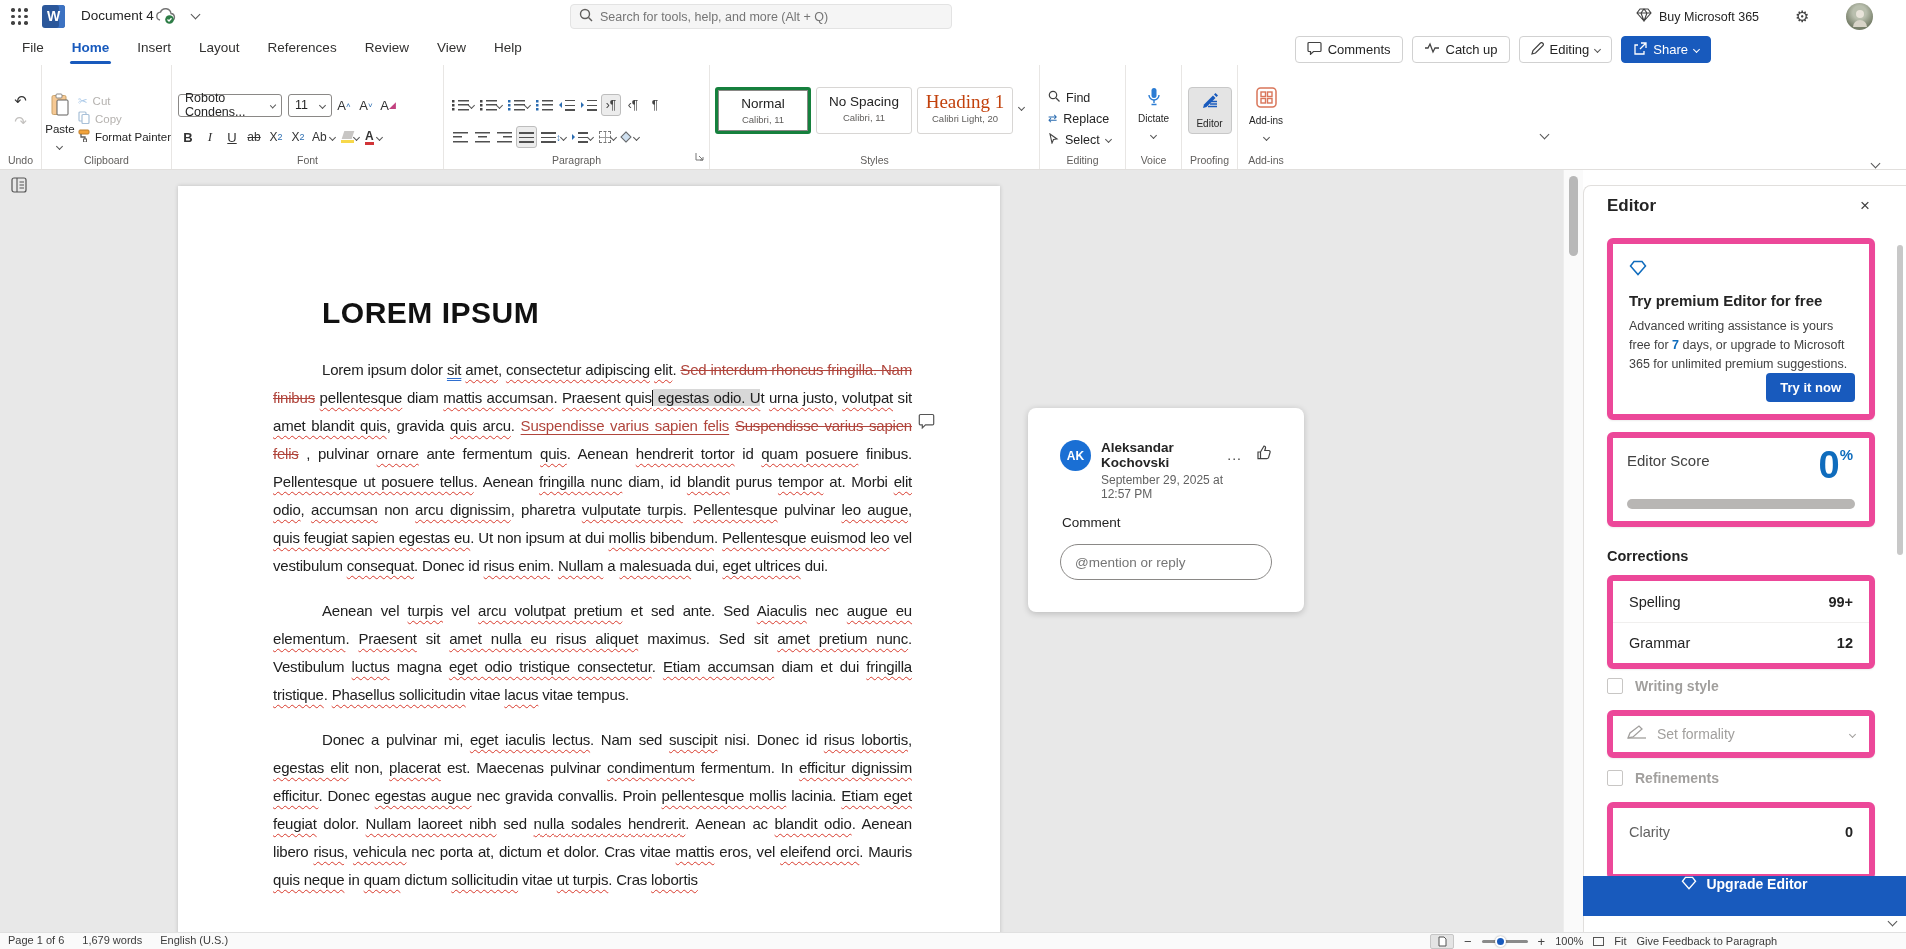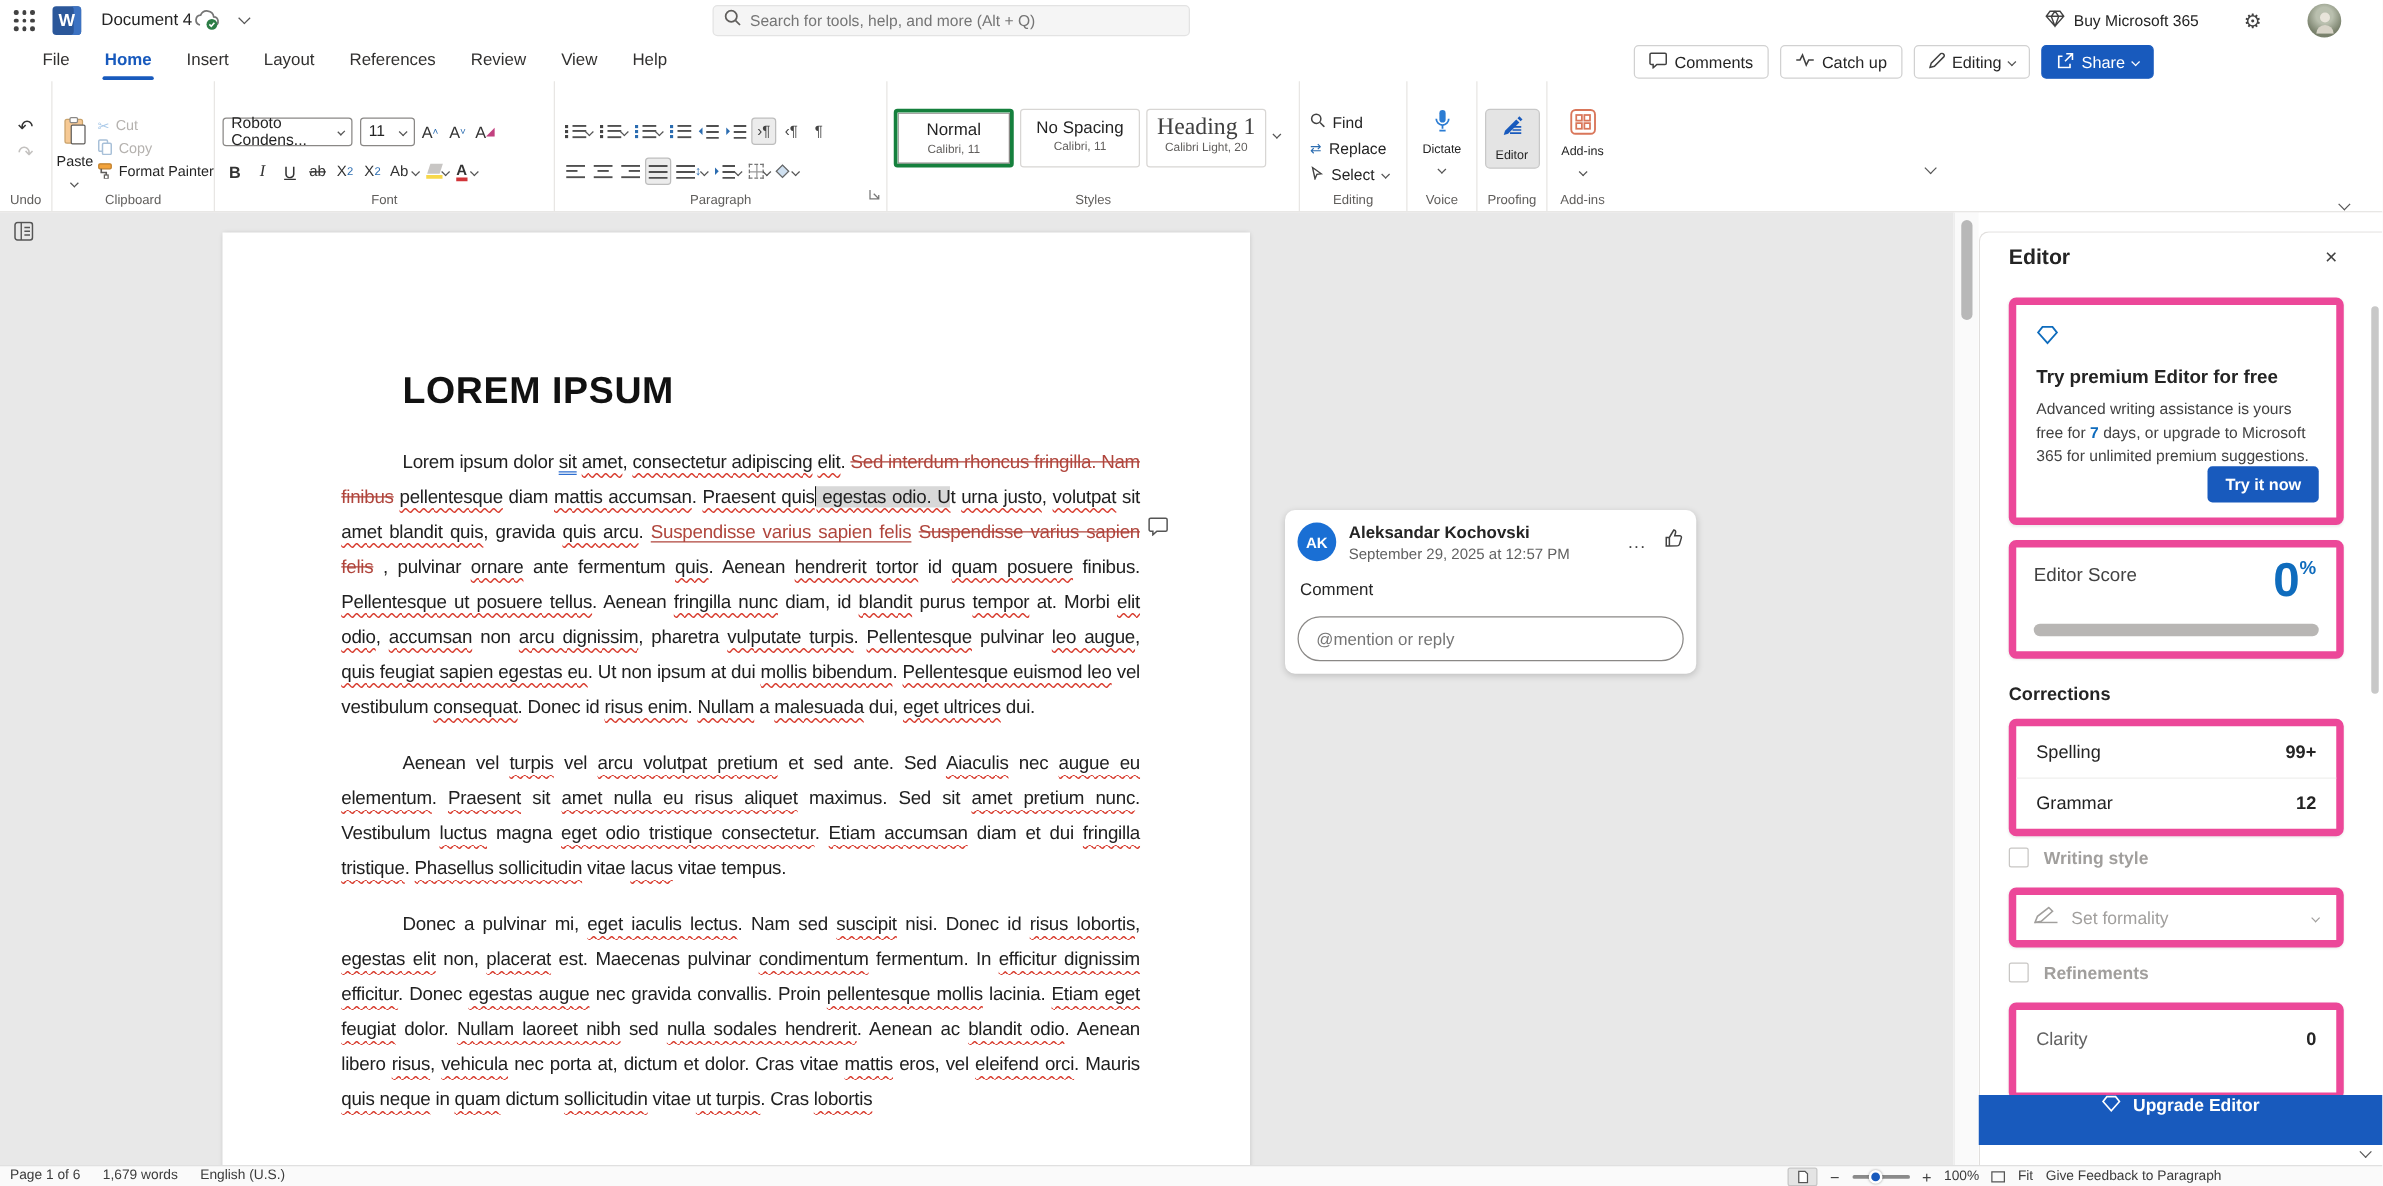--- a/index.html
+++ b/index.html
@@ -20,21 +20,21 @@
   .cloud-ic { position:absolute; left:155px; top:7px; }
   .title-chev { position:absolute; left:192px; top:11px; }
   .searchbox { position:absolute; left:570px; top:4px; width:382px; height:25px; background:#f5f5f5; border:1px solid #e3e3e3; border-radius:4px; display:flex; align-items:center; padding:0 8px; gap:7px; }
   .searchbox input { border:none; outline:none; background:transparent; font-size:12.5px; color:#701a75; width:100%; font-family:"Liberation Sans",sans-serif; }
   .buy365 { position:absolute; left:1636px; top:8px; display:flex; align-items:center; gap:7px; font-size:12.5px; color:#242424; }
   .gear { position:absolute; left:1795px; top:7px; font-size:16px; color:#424242; }
   .avatar { position:absolute; left:1846px; top:3px; width:27px; height:27px; border-radius:50%; background:radial-gradient(circle at 50% 35%, #b9bfae 0 30%, #78806b 70%); overflow:hidden; }
   .avatar svg { display:block; margin:6px auto 0; }
 
   
-  .menubar { position:absolute; left:0; top:33px; width:1745px; height:32px; background:#fff;margin-left:12px; }
+  .menubar { position:absolute; left:0; top:33px; width:1745px; height:32px; background:#fff; }
   .tabs { position:absolute; left:8px; top:0; height:32px; display:flex; align-items:center; }
   .tab { padding:0 14px; font-size:13.5px; color:#323130; height:32px; line-height:30px; position:relative; cursor:pointer; }
   .tab.active { font-weight:bold; color:#185abd; }
   .tab.active::after { content:""; position:absolute; left:12px; right:12px; bottom:1px; height:2.6px; background:#185abd; border-radius:2px; }
   .mb-right { position:absolute; right:34px; top:3px; display:flex; gap:9px; }
   .mb-btn { height:27px; border:1px solid #d1d1d1; border-radius:4px; background:#fff; display:flex; align-items:center; gap:6px; padding:0 11px; font-size:13px; color:#242424; cursor:pointer; }
   .mb-btn.primary { background:#185abd; border-color:#185abd; color:#fff; }
 
   
   .ribbon { position:absolute; left:0; top:65px; width:1906px; height:105px; background:#fff; border-bottom:1px solid #e1dfdd; }
@@ -94,21 +94,21 @@
   .ind.in::before { border-left-color:#2b6cb0; }
   .ind.out::before { border-right-color:#2b6cb0; left:-3px; }
   .brd { width:12px; height:12px; border:1px dashed #777; background:linear-gradient(#999 0 0) 50% 0/1px 100% no-repeat,linear-gradient(#999 0 0) 0 50%/100% 1px no-repeat; }
   .shd { width:8px; height:8px; border:1.3px solid #666; transform:rotate(45deg); background:#cfe0f0; }
   .pmark { font-size:12px; color:#444; }
   
   .g-styles { width:330px; display:flex; align-items:flex-start; padding-top:22px !important; }
   .stylecard { width:96px; height:47px; border:1px solid #d8d6d4; border-radius:3px; margin-left:5px; text-align:center; background:#fff; cursor:pointer; padding-top:6px; }
   .stylecard.sel { border:3px solid #15803d; box-shadow:0 0 0 1px #8a8886 inset; }
   .stylecard .nm { font-size:13.5px; color:#242424; }
-  .stylecard .nm.h1 { font-family:"Liberation Serif",serif; font-weight:300; color:#404040; font-size:19px; line-height:16px; }
+  .stylecard .nm.h1 { font-family:"Liberation Serif",serif; font-weight:300; color:#c2410c; font-size:19px; line-height:16px; }
   .stylecard .sb { font-size:9.5px; color:#605e5c; margin-top:3px; }
   .g-styles .gal-chev { margin:18px 0 0 6px; }
   
   .g-edit { width:86px; padding-top:22px !important; }
   .ed-row { display:flex; align-items:center; gap:6px; font-size:12.5px; color:#242424; height:21px; padding-left:8px; cursor:pointer; }
   
   .g-stack { width:56px; text-align:center; padding-top:22px !important; }
   .g-stack .lbl { font-size:10px; color:#242424; margin-top:3px; }
   .editor-btn { margin:0 auto; width:44px; border-radius:4px; background:#e4e4e4; border:1px solid #c8c8c8; padding:3px 0 4px; cursor:pointer; }
   .rb-collapse1 { position:absolute; left:1541px; top:66px; }
@@ -122,21 +122,21 @@
   .doc-h1 { font-size:30px; font-weight:800; color:#111; letter-spacing:.5px; text-indent:49px; margin-bottom:26px; font-stretch:condensed; }
   .doc-p { font-size:15px; line-height:28px; color:#202020; text-align:justify; text-indent:49px; margin-bottom:17px; letter-spacing:-.2px; }
   .run-w { text-decoration:underline wavy #d83b2d; text-decoration-thickness:1px; text-underline-offset:3.5px; }
   .run-g { text-decoration:underline double #2f6fd0; text-decoration-thickness:.8px; text-underline-offset:2.5px; }
   .run-d { color:#b0453c; text-decoration:line-through; }
   .run-i { color:#b0453c; text-decoration:underline; text-underline-offset:3px; }
   .run-sel { background:#d8d8d8; text-decoration:underline wavy #d83b2d; text-decoration-thickness:1px; text-underline-offset:3.5px; }
   .caret { display:inline-block; width:1.5px; height:16px; background:#111; vertical-align:-3px; }
   .margin-comment { position:absolute; left:918px; top:243px; cursor:pointer; }
   
-  .comment-card { position:absolute; left:1028px; top:238px; width:329px; background:#fff; border-radius:8px; box-shadow:0 1.6px 6px rgba(0,0,0,.18); padding:10px; }
+  .comment-card { position:absolute; left:1028px; top:238px; width:276px; background:#fff; border-radius:8px; box-shadow:0 1.6px 6px rgba(0,0,0,.18); padding:32px; }
   .cc-head { display:flex; align-items:flex-start; }
   .cc-avatar { width:31px; height:31px; border-radius:50%; background:#1a6fd4; color:#fff; font-size:12px; font-weight:bold; display:flex; align-items:center; justify-content:center; }
   .cc-meta { margin-left:10px; flex:1; }
   .cc-name { font-size:13.5px; font-weight:bold; color:#242424; }
   .cc-date { font-size:12px; color:#616161; margin-top:3px; }
   .cc-actions { display:flex; gap:14px; align-items:center; padding-top:4px; }
   .cc-more { font-size:14px; color:#424242; letter-spacing:1px; cursor:pointer; }
   .cc-body { font-size:13.5px; color:#242424; margin:14px 0 0 2px; }
   .cc-reply { margin-top:14px; height:36px; border:1px solid #8a8886; border-radius:18px; display:flex; align-items:center; padding:0 14px; }
   .cc-reply input { border:none; outline:none; width:100%; font-size:13.5px; color:#616161; background:transparent; font-family:"Liberation Sans",sans-serif; }

